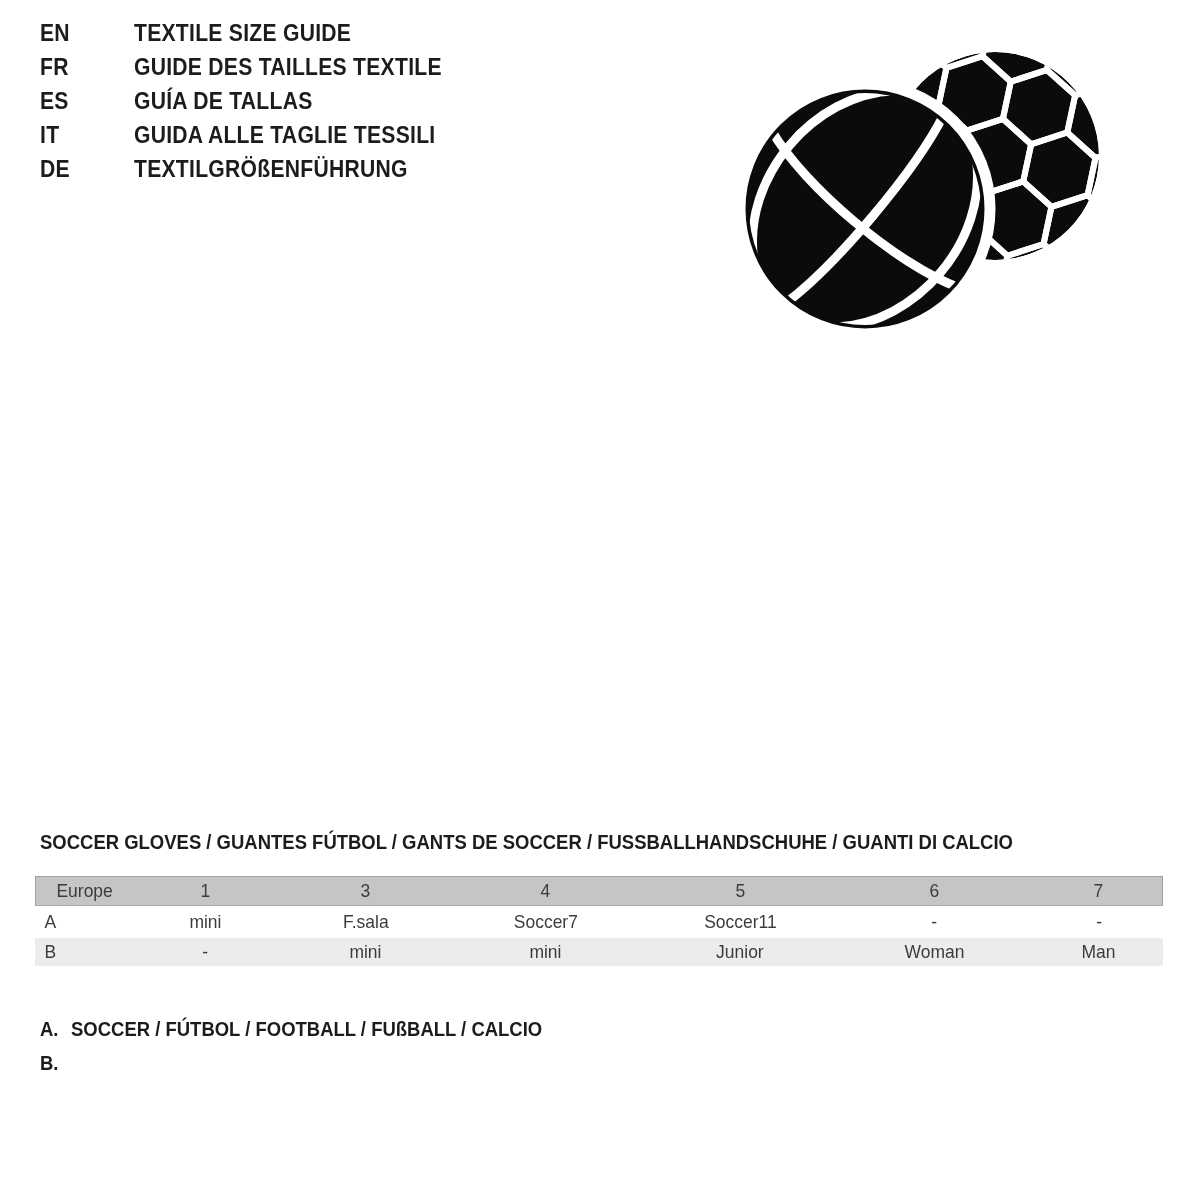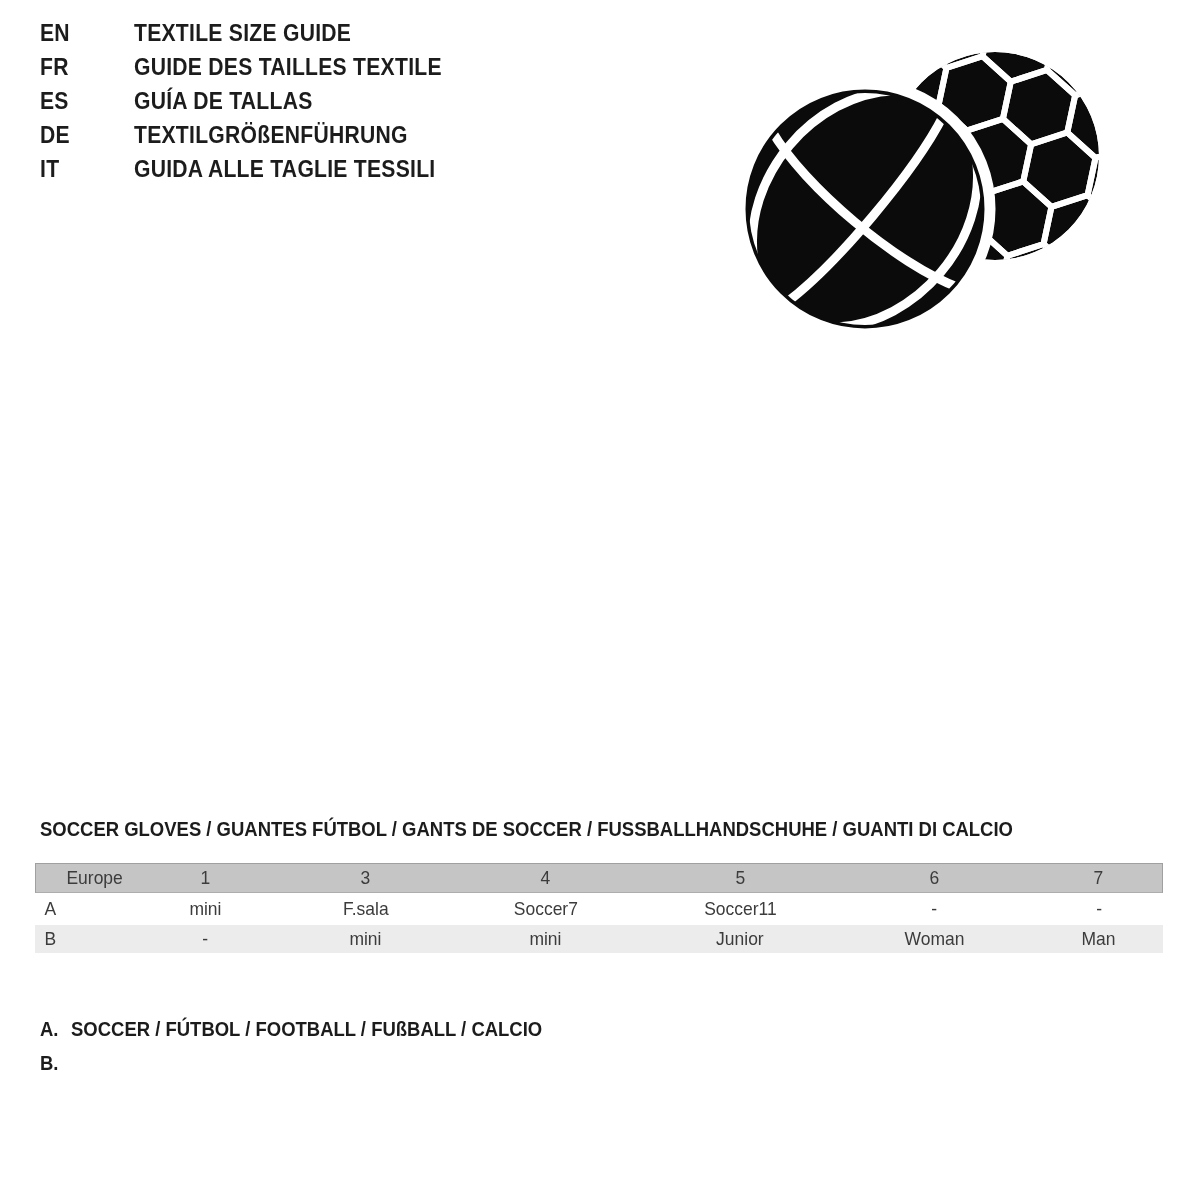--- a/index.html
+++ b/index.html
@@ -20,26 +20,26 @@
   .lang-list { position: absolute; left: 40px; top: 16px; }
   .lang-row  { display: flex; align-items: center; height: 34px; }
   .lang-code { width: 78px; font-weight: 700; font-size: 24px; letter-spacing: 0.3px; }
   .lang-label{ font-weight: 700; font-size: 24px; letter-spacing: 0.3px; margin-left: 16px; }
 
   
   .balls { position: absolute; left: 728px; top: 40px; }
 
   
   .table-block { position: absolute; left: 35px; top: 816px; width: 1128px; }
-  .table-title { margin: 0 0 0 5px; font-size: 21px; font-weight: 700; line-height: 26px; }
+  .table-title { margin: 13px 0 0 5px; font-size: 21px; font-weight: 700; line-height: 26px; }
   .size-table  { margin-top: 21px; width: 1128px; border-collapse: separate; border-spacing: 0;
                  table-layout: fixed; font-size: 19px; color: #3c3c3c; }
   .size-table th { background: #c5c5c5; height: 30px; font-weight: 400; text-align: center;
                    border-top: 1px solid #a0a0a0; border-bottom: 1px solid #adadad; padding: 0; }
-  .size-table th:first-child { text-align: right; padding-left: 9px; border-left: 1px solid #a0a0a0; }
+  .size-table th:first-child { text-align: center; padding-left: 9px; border-left: 1px solid #a0a0a0; }
   .size-table th:last-child  { border-right: 1px solid #a0a0a0; }
   .size-table td { height: 30px; text-align: center; border-top: 2px solid #ffffff; padding: 0; }
   .size-table td.rowlabel { text-align: left; padding-left: 9px; }
   .size-table tr.rowA td { background: #ffffff; }
   .size-table tr.rowB td { background: #ececec; }
 
   
   .legend { position: absolute; left: 40px; top: 1012px; }
   .legend-row  { display: flex; align-items: center; height: 34px; font-weight: 700; font-size: 21px; }
   .legend-code { width: 31px; }
@@ -59,27 +59,27 @@
     <span class="lang-code"><span class="cond">FR</span></span>
     <span class="lang-label"><span class="cond">GUIDE DES TAILLES TEXTILE</span></span>
   </div>
 
   <div class="lang-row">
     <span class="lang-code"><span class="cond">ES</span></span>
     <span class="lang-label"><span class="cond">GUÍA DE TALLAS</span></span>
   </div>
 
   <div class="lang-row">
+    <span class="lang-code"><span class="cond">IT</span></span>
+    <span class="lang-label"><span class="cond">GUIDA ALLE TAGLIE TESSILI</span></span>
+  </div>
+
+  <div class="lang-row">
     <span class="lang-code"><span class="cond">DE</span></span>
     <span class="lang-label"><span class="cond">TEXTILGRÖßENFÜHRUNG</span></span>
-  </div>
-
-  <div class="lang-row">
-    <span class="lang-code"><span class="cond">IT</span></span>
-    <span class="lang-label"><span class="cond">GUIDA ALLE TAGLIE TESSILI</span></span>
   </div>
 </section>
 
   <svg class="balls" width="380" height="300" viewBox="0 0 380 300" aria-hidden="true">
     <defs>
       <clipPath id="soccerClip">
           <circle cx="267" cy="116" r="104"></circle>
         </clipPath>
       <clipPath id="bballClip">
           <circle cx="137" cy="169" r="116"></circle>

